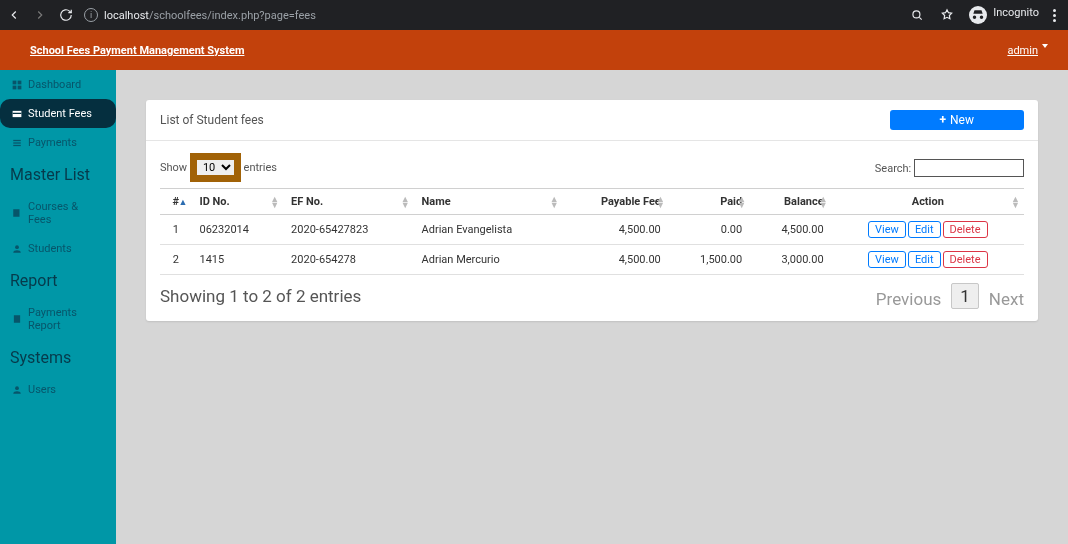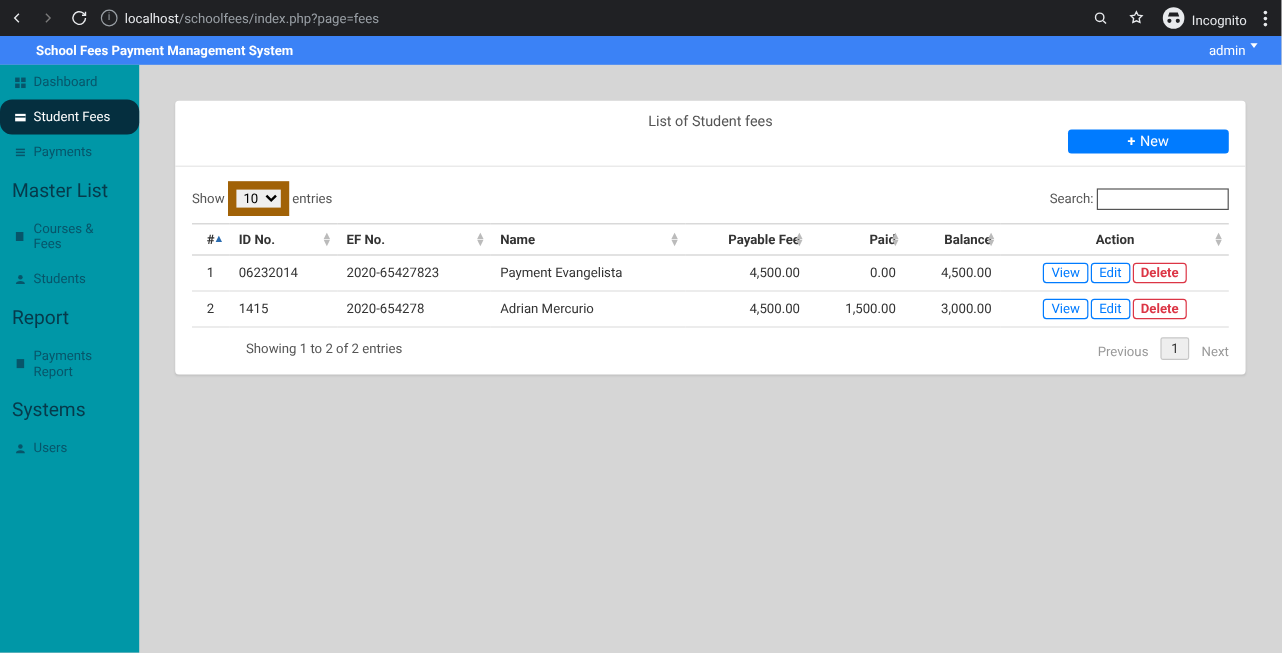--- a/index.html
+++ b/index.html
@@ -7,67 +7,67 @@
 
     
     .chrome { height:30px; background:#202124; display:flex; align-items:center; padding:0 6px; gap:10px; color:#9aa0a6; }
     .chrome .navbtn { width:16px; height:16px; display:flex; align-items:center; justify-content:center; }
     .chrome svg { width:14px; height:14px; }
     .addr { flex:1; display:flex; align-items:center; gap:6px; font-size:11px; color:#e8eaed; }
     .addr .info { width:14px; height:14px; border:1px solid #9aa0a6; border-radius:50%; display:flex; align-items:center; justify-content:center; font-size:9px; color:#9aa0a6; }
     .addr .host { color:#e8eaed; }
     .addr .path { color:#9aa0a6; }
     .rchrome { display:flex; align-items:center; gap:14px; margin-left:auto; padding-right:6px; }
-    .incog { display:flex; align-items:flex-end; gap:6px; font-size:11px; color:#e8eaed; }
+    .incog { display:flex; align-items:flex-start; gap:6px; font-size:11px; color:#e8eaed; }
     .incog .iconwrap{width:18px;height:18px;border-radius:50%;background:#e8eaed;display:flex;align-items:center;justify-content:center;}
     .dots { display:flex; flex-direction:column; gap:2px; }
     .dots span{width:3px;height:3px;background:#e8eaed;border-radius:50%;}
 
     
-    .appbar{height:24px;background:#3b82f6;display:flex;align-items:center;color:#fff;font-size:11px;font-weight:700;padding-left:30px;padding-right:20px;}
+    .appbar{height:40px;background:#c2410c;display:flex;align-items:center;color:#fff;font-size:11px;font-weight:700;padding-left:30px;padding-right:20px;text-decoration:underline;}
     .appbar .grow{flex:1;}
     .appbar .user{font-weight:400;display:flex;gap:4px;}
     .appbar .caret{width:0;height:0;border-left:3px solid transparent;border-right:3px solid transparent;border-top:4px solid #fff;}
 
     .layout{display:flex;height:calc(544px - 30px - 24px);}
 
     
     .sidebar{width:116px;background:#0097a7;color:#0b4f5a;font-size:11px;display:flex;flex-direction:column;}
     .sidebar a{display:flex;align-items:center;gap:6px;padding:8px 12px;color:#07556a;text-decoration:none;}
     .sidebar a.active{background:#052f3f;color:#fff;border-radius:10px;}
     .sidebar .sect{padding:8px 10px;color:#063a4b;font-size:16px;}
     .sb-ico{width:10px;height:10px;display:inline-block;}
     .sb-ico svg{width:10px;height:10px;fill:currentColor;}
 
     
     .main{flex:1;padding:30px;}
     .card{background:#fff;border-radius:3px;box-shadow:0 1px 2px rgba(0,0,0,.1);}
-    .card-h{display:flex;align-items:center;padding:10px 14px;border-bottom:1px solid #e5e5e5;flex-direction:column;}
+    .card-h{display:flex;align-items:center;padding:10px 14px;border-bottom:1px solid #e5e5e5;}
     .card-h .title{font-size:12px;color:#555;}
     .card-h .newbtn{margin-left:auto;background:#007bff;color:#fff;border:none;border-radius:3px;font-size:12px;padding:3px 50px;display:flex;align-items:center;gap:4px;}
     .plus{font-weight:bold;}
     .card-b{padding:12px 14px;}
 
     .tbl-top{display:flex;align-items:center;justify-content:space-between;font-size:11px;color:#555;margin-bottom:6px;}
     .tbl-top select{border:7px solid #a16207;font-size:11px;padding:0 2px;}
     .tbl-top input{border:1px solid #555;height:18px;width:110px;font-size:11px;padding:0 3px;}
 
     table{width:100%;border-collapse:collapse;font-size:11px;}
     thead th{border-top:1px solid #d0d0d0;border-bottom:1px solid #d0d0d0;text-align:left;padding:6px 8px;color:#333;font-weight:700;position:relative;}
     thead th .sort{position:absolute;right:4px;top:50%;transform:translateY(-50%);color:#bbb;font-size:9px;line-height:6px;}
     thead th.sorted .sortup{color:#2b6cb0;}
     tbody td{border-bottom:1px solid #e0e0e0;padding:6px 8px;color:#333;}
     td.center,th.center{text-align:center;}
     td.right,th.rightcol{text-align:right;}
     .actbtn{display:inline-block;border:1px solid;border-radius:3px;padding:1px 6px;font-size:11px;background:#fff;margin:0 1px;}
     .v{color:#007bff;border-color:#007bff;}
     .e{color:#007bff;border-color:#007bff;}
-    .d{color:#dc3545;border-color:#dc3545;font-weight:bold;}
-
-    .tbl-bot{display:flex;align-items:center;justify-content:space-between;font-size:11px;color:#555;margin-top:8px;margin-left:45px;}
+    .d{color:#dc3545;border-color:#dc3545;}
+
+    .tbl-bot{display:flex;align-items:center;justify-content:space-between;font-size:17px;color:#555;margin-top:8px;}
     .pager{display:flex;align-items:flex-end;gap:10px;}
     .pager .pg{border:1px solid #c7c7c7;background:#eee;padding:2px 8px;border-radius:2px;color:#333;}
     .pager .dis{color:#999;}
   </style>
 </head>
 <body>
 
 <div class="chrome">
   <div class="navbtn">
       <svg viewBox="0 0 24 24" fill="none" stroke="#e8eaed" stroke-width="2">
@@ -220,21 +220,21 @@
               <th class="rightcol"><span>Paid</span><span class="sort">▲<br>▼</span></th>
               <th class="rightcol"><span>Balance</span><span class="sort">▲<br>▼</span></th>
               <th class="center"><span>Action</span><span class="sort">▲<br>▼</span></th>
             </tr>
           </thead>
           <tbody id="tbody">
               <tr>
                 <td class="center">1</td>
                 <td>06232014</td>
                 <td>2020-65427823</td>
-                <td>Payment Evangelista</td>
+                <td>Adrian Evangelista</td>
                 <td class="right">4,500.00</td>
                 <td class="right">0.00</td>
                 <td class="right">4,500.00</td>
                 <td class="center"><a class="actbtn v">View</a><a class="actbtn e">Edit</a><a class="actbtn d">Delete</a></td>
               </tr>
               <tr>
                 <td class="center">2</td>
                 <td>1415</td>
                 <td>2020-654278</td>
                 <td>Adrian Mercurio</td>

